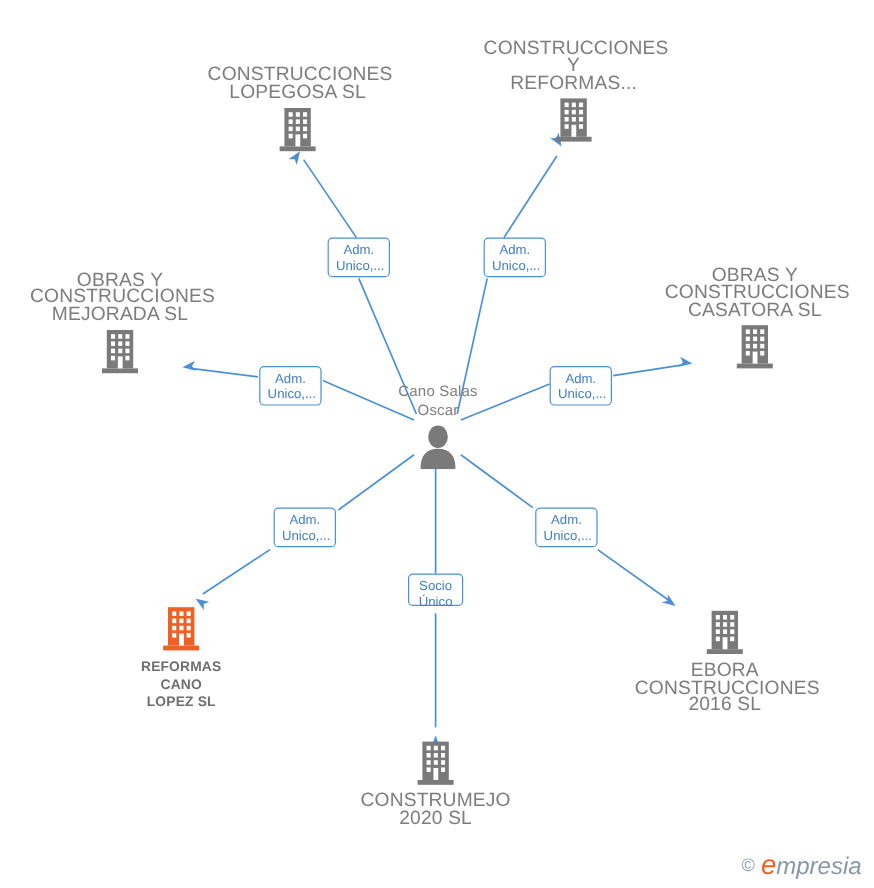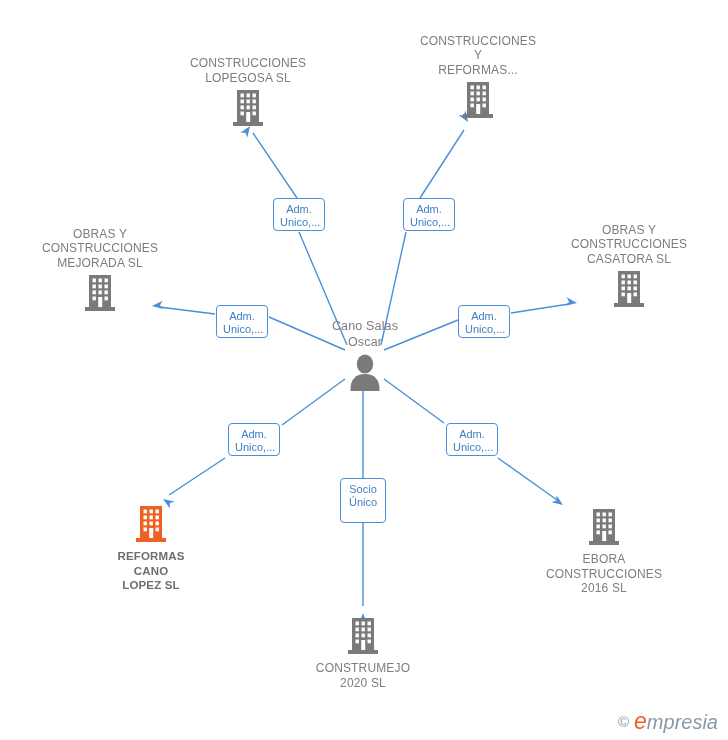--- a/index.html
+++ b/index.html
@@ -37,21 +37,21 @@
   .node .icon-wrap {
     display: block;
     line-height: 0;
   }
   .node .icon-wrap svg {
     display: inline-block;
   }
   .node-label {
     display: block;
     font-family: "Liberation Sans", sans-serif;
-    font-size: 12px;
+    font-size: 16px;
     line-height: 14.5px;
     color: #7d7d7d;
     letter-spacing: .15px;
     white-space: pre-line;
   }
   .node.label-above .node-label {
     margin-bottom: 3px;
   }
   .node.label-below .node-label {
     margin-top: 5px;
@@ -296,21 +296,21 @@
       <div class="edge-label" style="left: 403px; top: 198px; width: 52px; height: 33px;">Adm.
 Unico,...</div>
       <div class="edge-label" style="left: 216px; top: 305px; width: 52px; height: 33px;">Adm.
 Unico,...</div>
       <div class="edge-label" style="left: 458px; top: 305px; width: 52px; height: 33px;">Adm.
 Unico,...</div>
       <div class="edge-label" style="left: 228px; top: 423px; width: 52px; height: 33px;">Adm.
 Unico,...</div>
       <div class="edge-label" style="left: 446px; top: 423px; width: 52px; height: 33px;">Adm.
 Unico,...</div>
-      <div class="edge-label" style="left: 340px; top: 478px; width: 46px; height: 45px;">Socio
+      <div class="edge-label" style="left: 340px; top: 478px; width: 46px; height: 27px;">Socio
 Único</div>
     </div>
 
   <div id="watermark">
     <span class="copy">©</span>
     <span class="brand"><span class="lead">e</span><span>mpresia</span></span>
   </div>
 
 </div>
 

